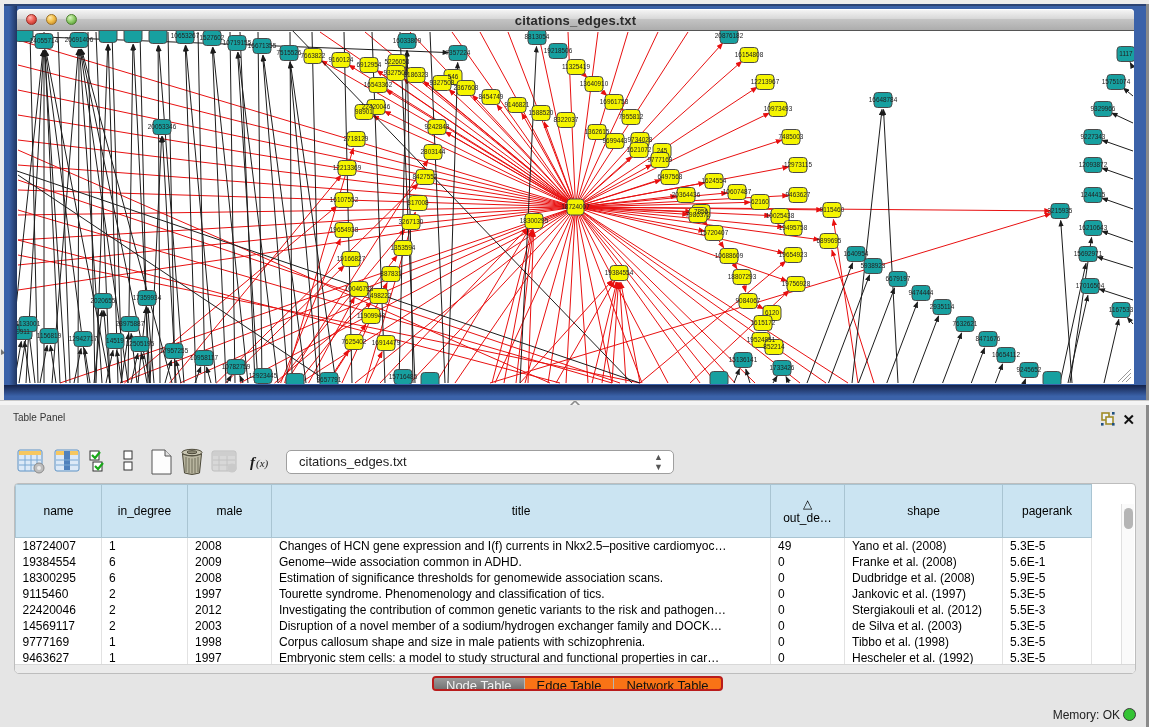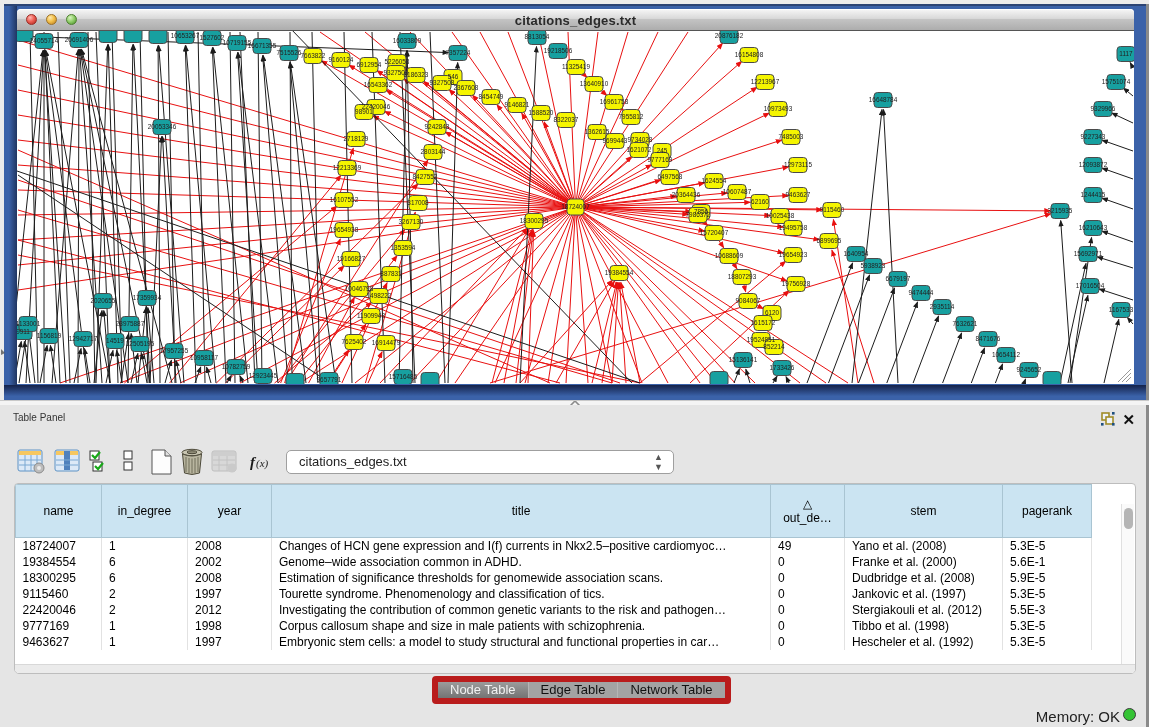--- a/index.html
+++ b/index.html
@@ -29,25 +29,25 @@
 table.grid td{height:16px;padding:0 0 0 7px;white-space:nowrap;overflow:hidden;border-right:1px solid #e2e2e2;color:#000}
 td.c0{padding-left:6px}
 td.c1{padding-left:9px}
 td.c2{padding-left:13px}
 td.c3{padding-left:9px}
 td.c4{padding-left:7px}
 td.c5{padding-left:8px}
 td.c6{padding-left:7px}
 .vscroll{position:absolute;right:1px;top:20px;width:13px;height:170px;background:#fafafa;border-left:1px solid #e0e0e0}
 .vthumb{position:absolute;left:1.5px;top:4px;width:9px;height:21px;background:#b5b5b5;border-radius:5px}
-.tabs{position:absolute;left:432px;top:676px;height:28px;display:flex;border:6px solid #b91c1c;border-radius:4px;overflow:hidden;background:#a3a3a3}
+.tabs{position:absolute;left:432px;top:676px;height:15px;display:flex;border:2px solid #b91c1c;border-radius:4px;overflow:hidden;background:#f97316}
 .tab{font-size:13px;line-height:15px;padding:0 12px;color:#111;border-right:1px solid #b5b5b5}
 .tab.sel{background:linear-gradient(180deg,#9c9c9c,#747474);color:#f2f2f2}
 .tab:last-child{border-right:none}
-.memory{position:absolute;right:29px;top:708px;font-size:15px;color:#222}
+.memory{position:absolute;right:29px;top:708px;font-size:12px;color:#222}
 .memdot{position:absolute;right:13px;top:708px;width:13px;height:13px;border-radius:50%;background:#35c435;border:1.5px solid #3c3c3c}
 </style></head>
 <body>
 <div class="app">
   <div class="desktop"></div>
   <div class="rightstrip"></div>
   <svg style="position:absolute;left:0px;top:348px" width="6" height="8" viewBox="0 0 6 8">
       <path d="M1 7 L1 1 L5 5" fill="#555" opacity="0.8"></path>
     </svg>
   <div class="winshadow"></div>
@@ -657,42 +657,42 @@
           <col style="width:84px">
           <col style="width:499px">
           <col style="width:74px">
           <col style="width:158px">
           <col style="width:89px">
         </colgroup>
       <tbody>
           <tr>
         <th>name</th>
             <th>in_degree</th>
-            <th>year</th>
+            <th>male</th>
             <th>title</th>
             <th>△ out_de…</th>
-            <th>stem</th>
+            <th>shape</th>
             <th>pagerank</th>
       </tr>
       <tr>
             <td class="c0">18724007</td>
             <td class="c1">1</td>
             <td class="c2">2008</td>
             <td class="c3">Changes of HCN gene expression and I(f) currents in Nkx2.5–positive cardiomyoc…</td>
             <td class="c4">49</td>
             <td class="c5">Yano et al. (2008)</td>
             <td class="c6">5.3E-5</td>
           </tr>
 <tr>
             <td class="c0">19384554</td>
             <td class="c1">6</td>
-            <td class="c2">2002</td>
+            <td class="c2">2009</td>
             <td class="c3">Genome–wide association common in ADHD.</td>
             <td class="c4">0</td>
-            <td class="c5">Franke et al. (2000)</td>
+            <td class="c5">Franke et al. (2008)</td>
             <td class="c6">5.6E-1</td>
           </tr>
 <tr>
             <td class="c0">18300295</td>
             <td class="c1">6</td>
             <td class="c2">2008</td>
             <td class="c3">Estimation of significance thresholds for genomewide association scans.</td>
             <td class="c4">0</td>
             <td class="c5">Dudbridge et al. (2008)</td>
             <td class="c6">5.9E-5</td>
@@ -707,20 +707,29 @@
             <td class="c6">5.3E-5</td>
           </tr>
 <tr>
             <td class="c0">22420046</td>
             <td class="c1">2</td>
             <td class="c2">2012</td>
             <td class="c3">Investigating the contribution of common genetic variants to the risk and pathogen…</td>
             <td class="c4">0</td>
             <td class="c5">Stergiakouli et al. (2012)</td>
             <td class="c6">5.5E-3</td>
+          </tr>
+<tr>
+            <td class="c0">14569117</td>
+            <td class="c1">2</td>
+            <td class="c2">2003</td>
+            <td class="c3">Disruption of a novel member of a sodium/hydrogen exchanger family and DOCK…</td>
+            <td class="c4">0</td>
+            <td class="c5">de Silva et al. (2003)</td>
+            <td class="c6">5.3E-5</td>
           </tr>
 <tr>
             <td class="c0">9777169</td>
             <td class="c1">1</td>
             <td class="c2">1998</td>
             <td class="c3">Corpus callosum shape and size in male patients with schizophrenia.</td>
             <td class="c4">0</td>
             <td class="c5">Tibbo et al. (1998)</td>
             <td class="c6">5.3E-5</td>
           </tr>

